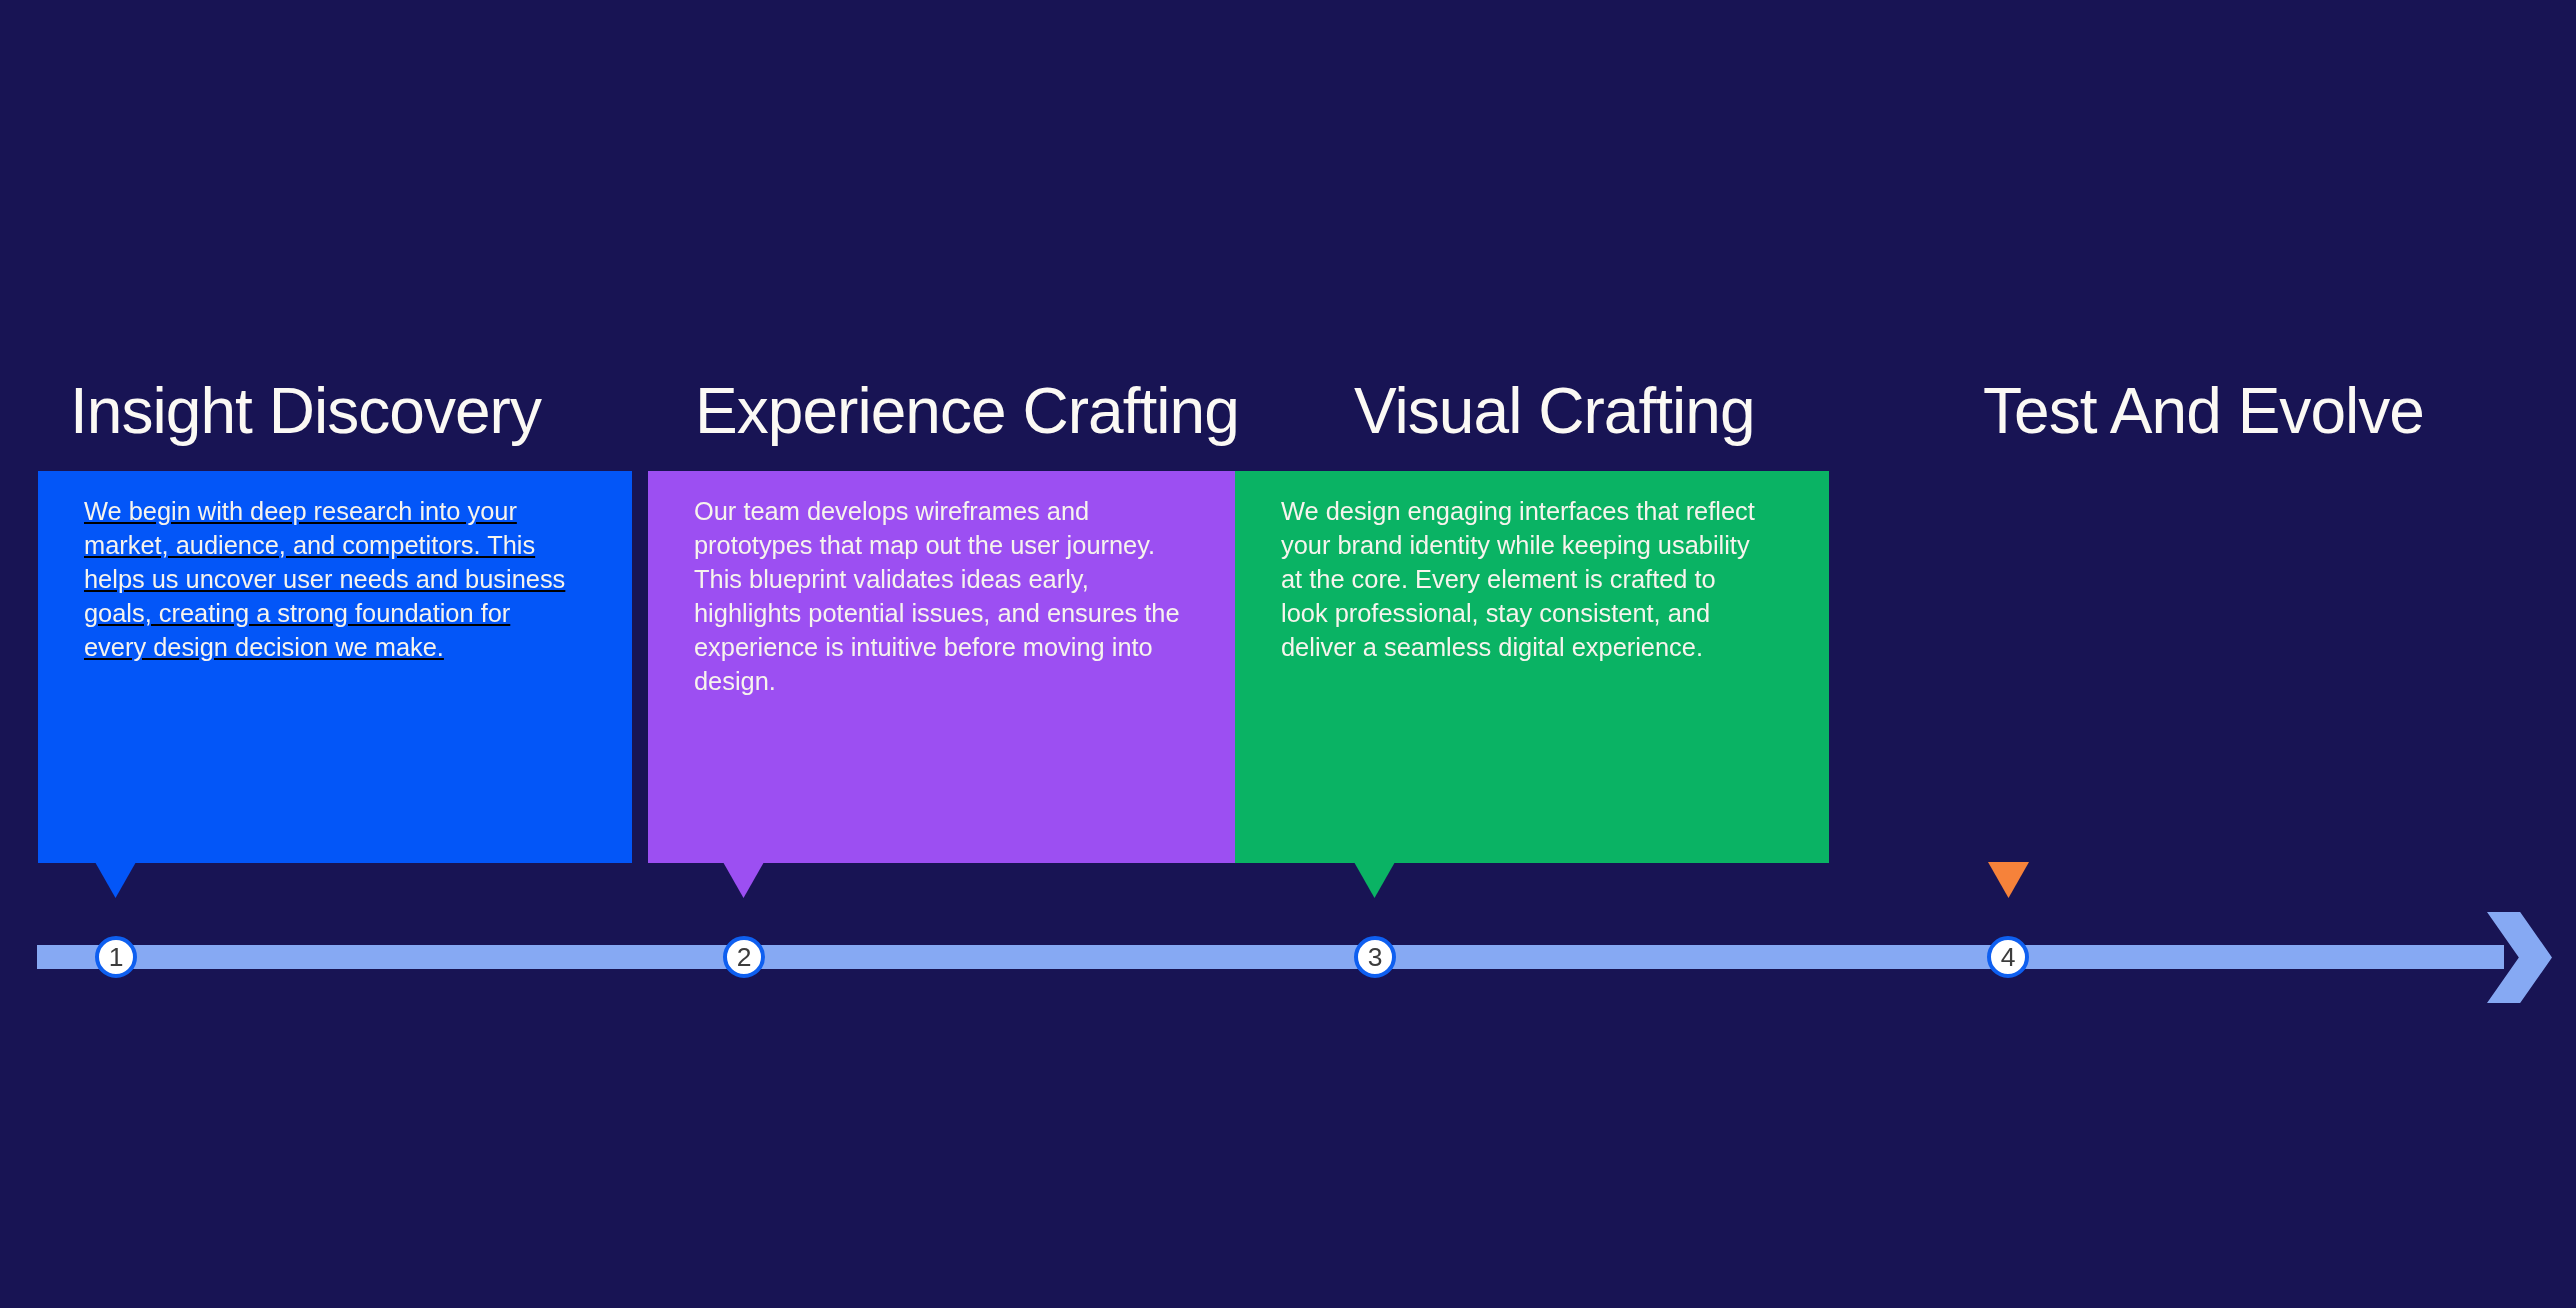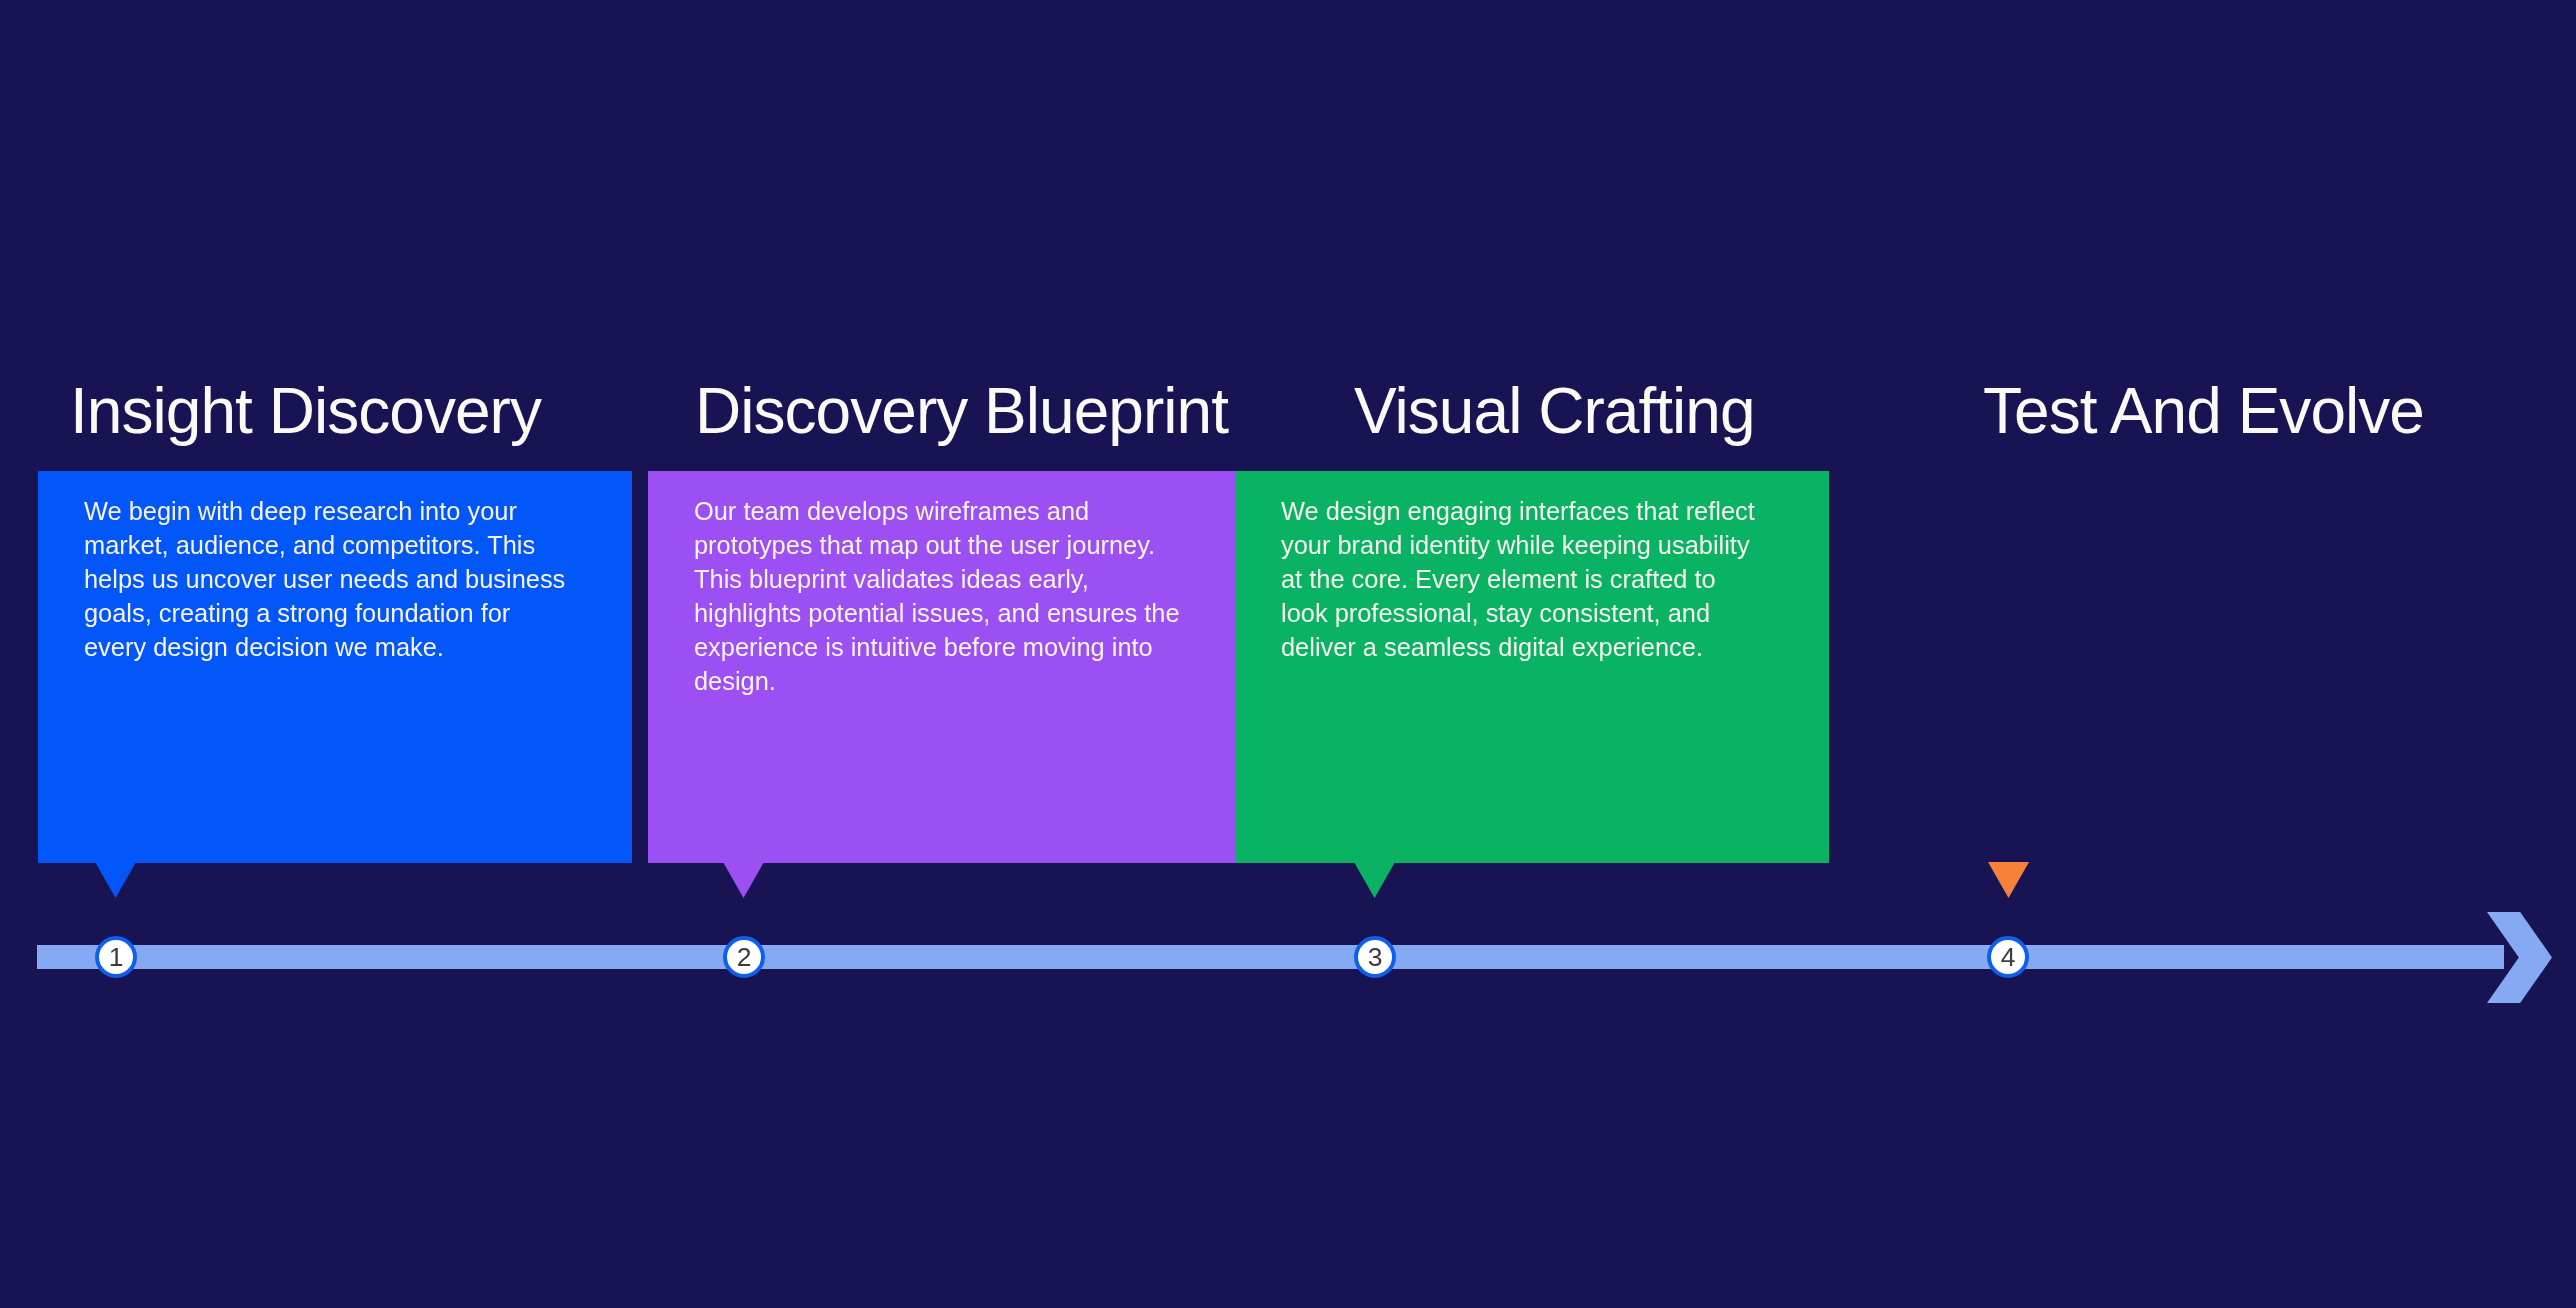--- a/index.html
+++ b/index.html
@@ -81,30 +81,30 @@
     font-weight: 400;
     line-height: 1;
   }
 </style>
 </head>
 <body>
 
 <div class="canvas">
 
   <h1 class="step-title" style="left:70px">Insight Discovery</h1>
-  <div class="step-card" style="left: 38px; background-color: rgb(3, 86, 248);">
+  <div class="step-card" style="left: 38px; background-color: rgb(3, 86, 248); text-decoration: underline;">
     <p class="step-desc">We begin with deep research into your
 market, audience, and competitors. This
 helps us uncover user needs and business
 goals, creating a strong foundation for
 every design decision we make.</p>
   </div>
   <div class="card-pointer" style="left: 95px; background-color: rgb(3, 86, 248);"></div>
 
-  <h1 class="step-title" style="left:695px">Discovery Blueprint</h1>
+  <h1 class="step-title" style="left:695px">Experience Crafting</h1>
   <div class="step-card" style="left: 648px; background-color: rgb(156, 79, 242);">
     <p class="step-desc">Our team develops wireframes and
 prototypes that map out the user journey.
 This blueprint validates ideas early,
 highlights potential issues, and ensures the
 experience is intuitive before moving into
 design.</p>
   </div>
   <div class="card-pointer" style="left: 723px; background-color: rgb(156, 79, 242);"></div>
 

